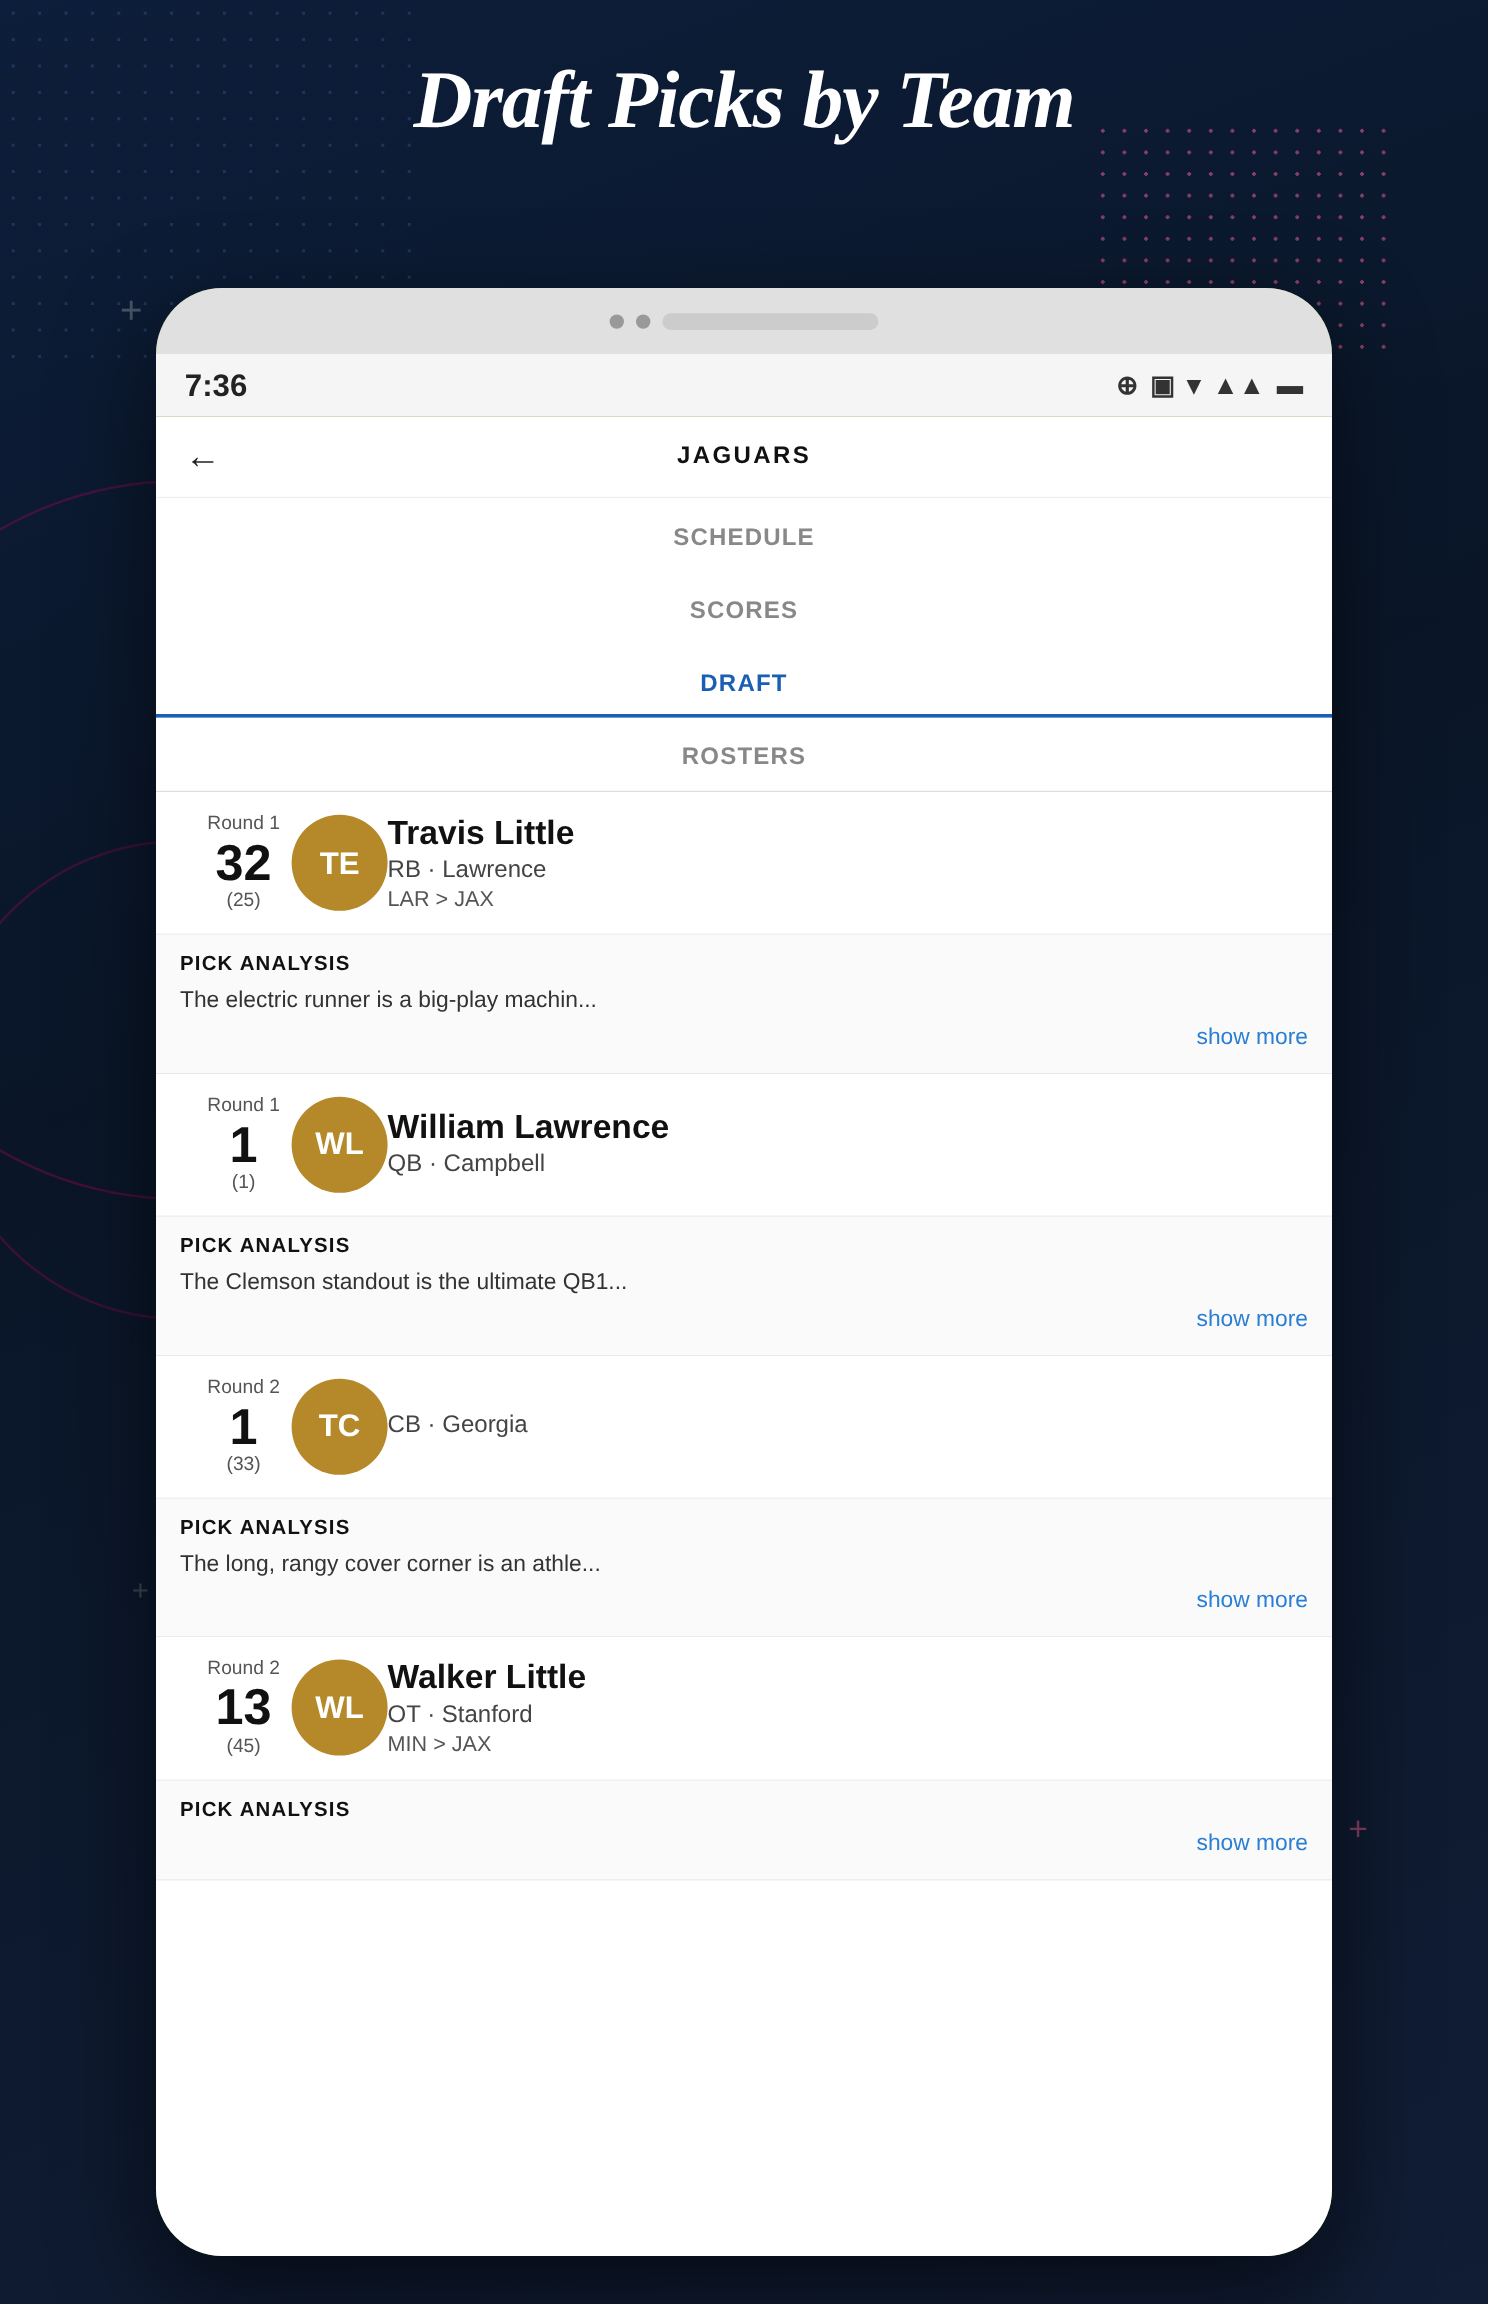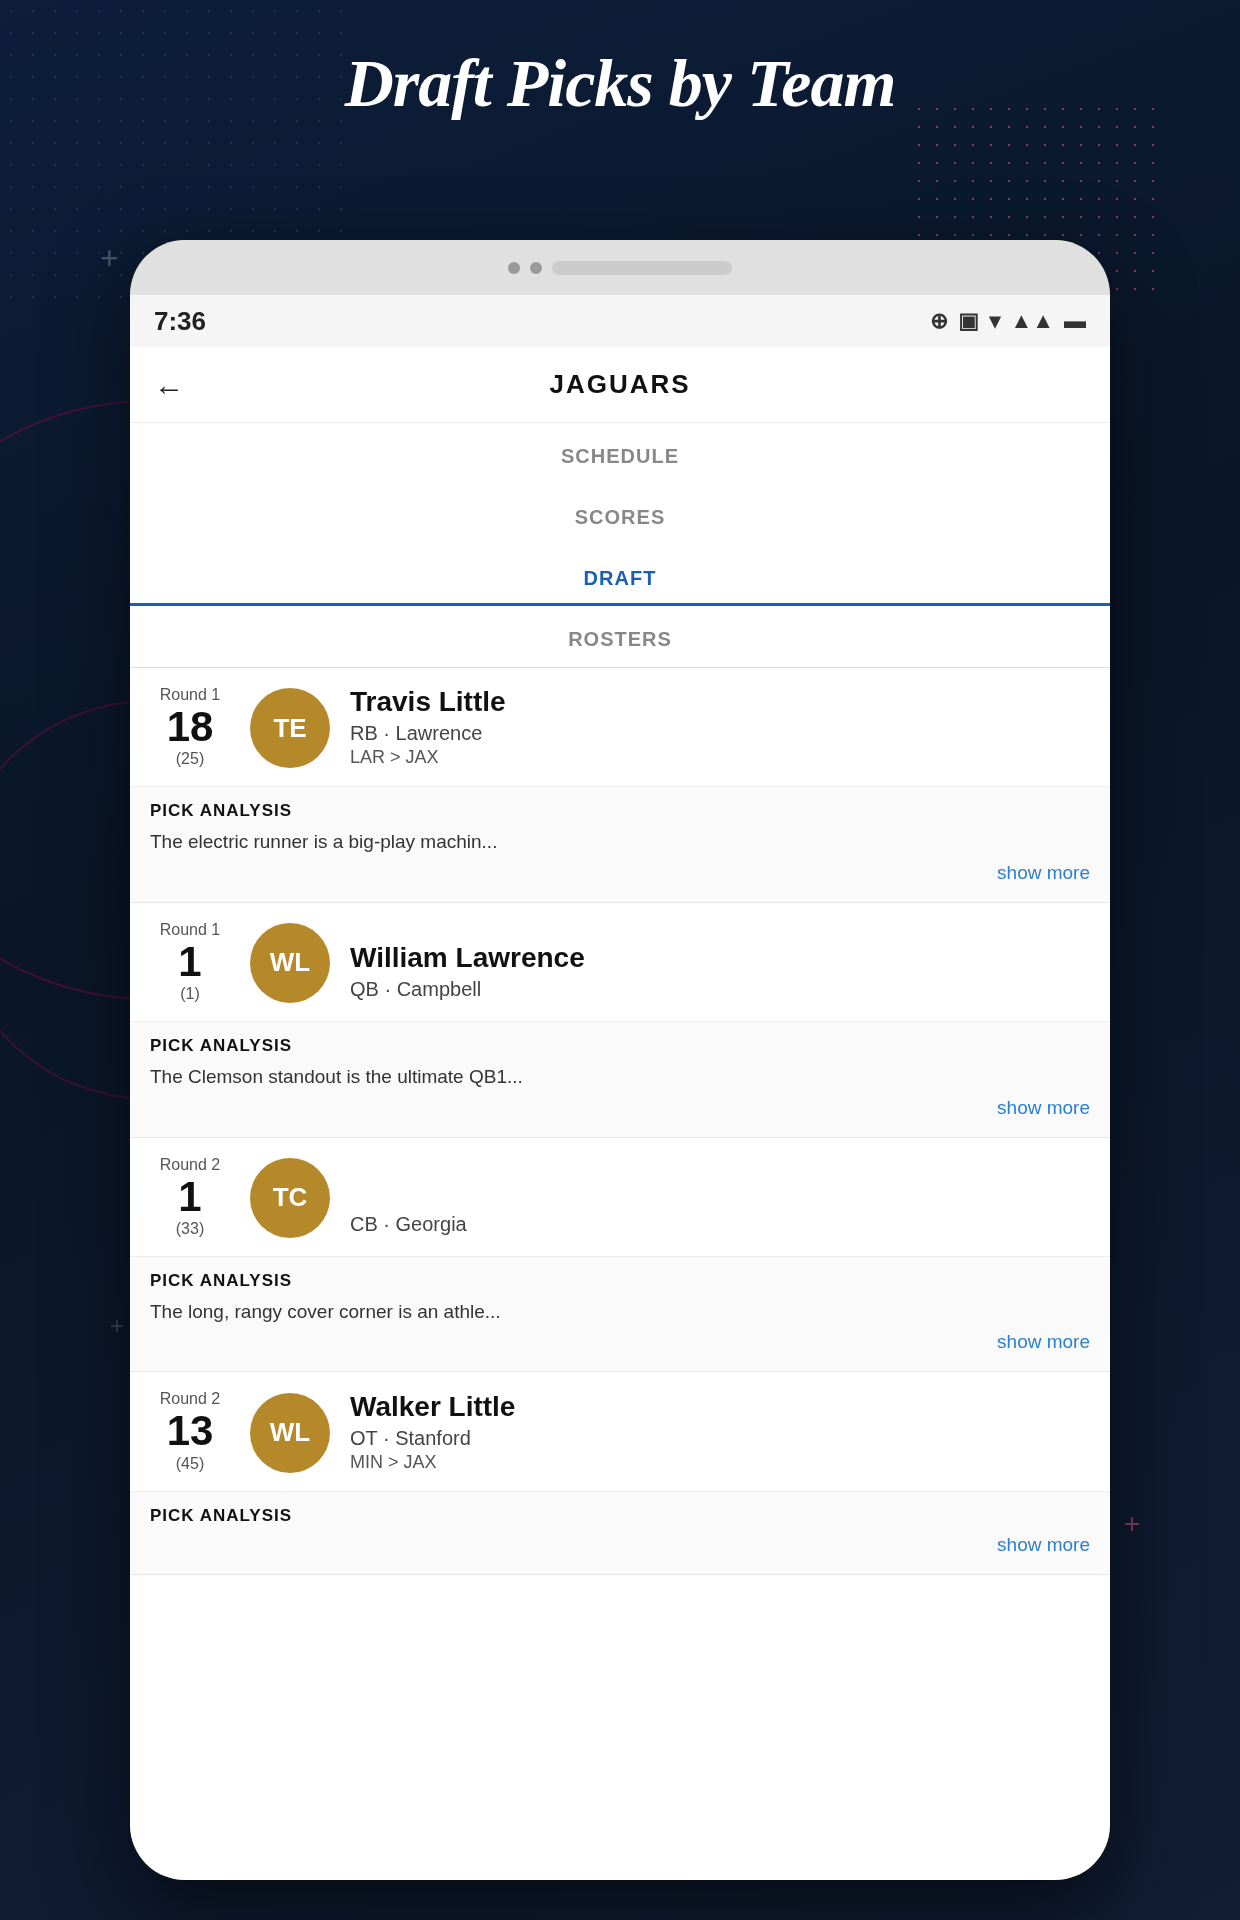--- a/index.html
+++ b/index.html
@@ -170,21 +170,21 @@
       position: relative;
     }
     .back-btn {
       position: absolute;
       left: 24px;
       font-size: 30px;
       color: #222;
       cursor: pointer;
     }
     .header-title {
-      font-size: 26px;
+      font-size: 20px;
       font-weight: 700;
       letter-spacing: 2px;
       color: #111;
     }
 
     
     .tabs {
       display: flex;
       border-bottom: 1px solid #ddd;
       flex-direction: column;
@@ -217,23 +217,23 @@
       height: calc(100% - 130px);
     }
 
     
     .pick-card {
       border-bottom: 1px solid #e8e8e8;
     }
 
     .pick-row {
       display: flex;
-      align-items: flex-end;
+      align-items: center;
       padding: 18px 20px;
-      gap: 20px;
+      margin-left: 13px;
     }
 
     .pick-round-info {
       min-width: 80px;
       text-align: center;
     }
     .pick-round-label {
       font-size: 16px;
       color: #555;
       font-weight: 400;
@@ -356,21 +356,21 @@
         <div class="tab active">DRAFT</div>
         <div class="tab">ROSTERS</div>
       </div>
 
     <div class="picks-list">
 
     <div class="pick-card">
           <div class="pick-row">
             <div class="pick-round-info">
     <div class="pick-round-label">Round 1</div>
-    <div class="pick-number">18</div>
+    <div class="pick-number">32</div>
     <div class="pick-overall">(25)</div>
   </div>
             <div class="player-avatar">TE</div>
             <div class="player-info">
     <div class="player-name">Travis Little</div>
     <div class="player-position">RB · Lawrence</div>
     <div class="player-trade">LAR &gt; JAX</div>
   </div>
           </div>
           <div class="analysis-section">

